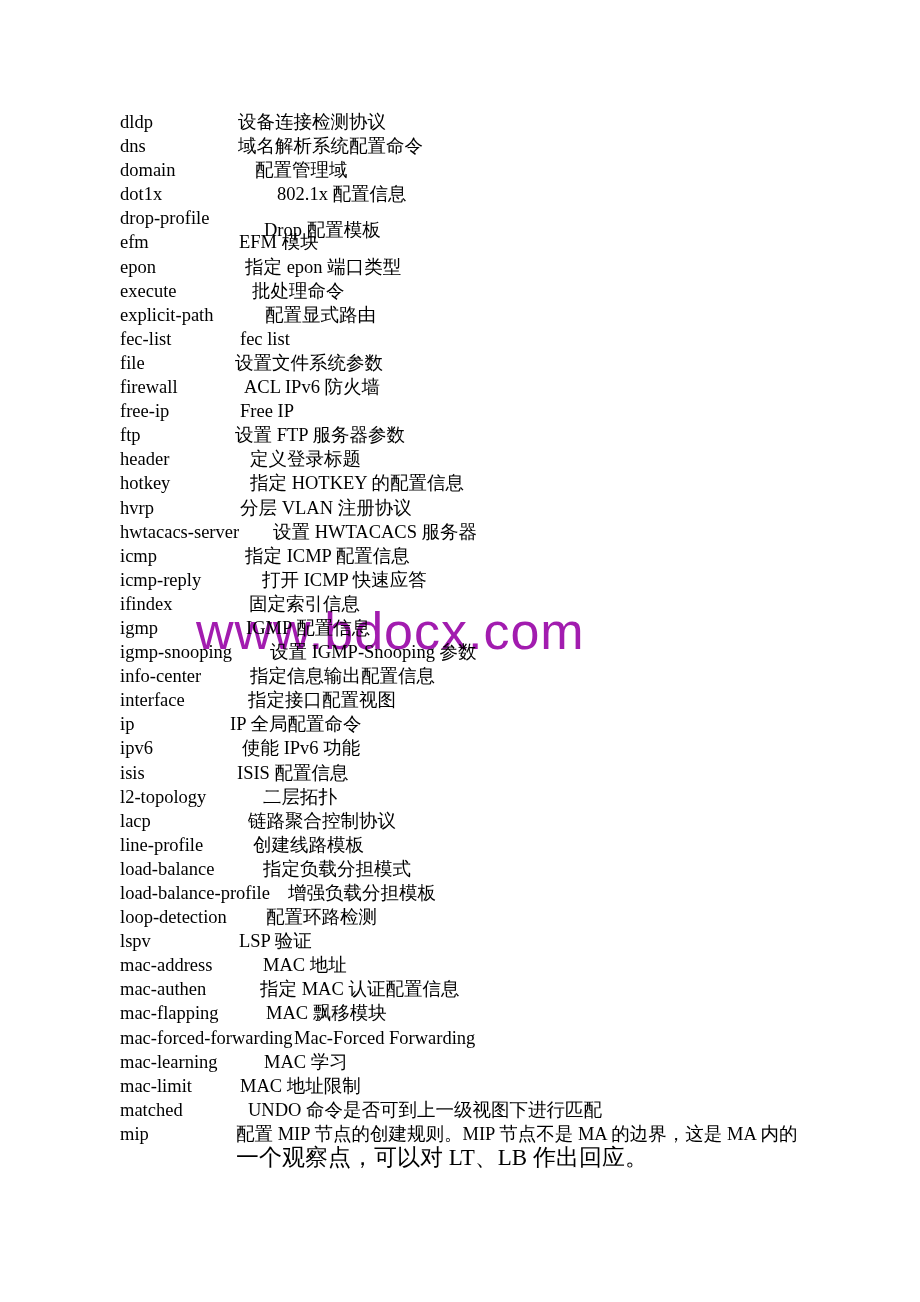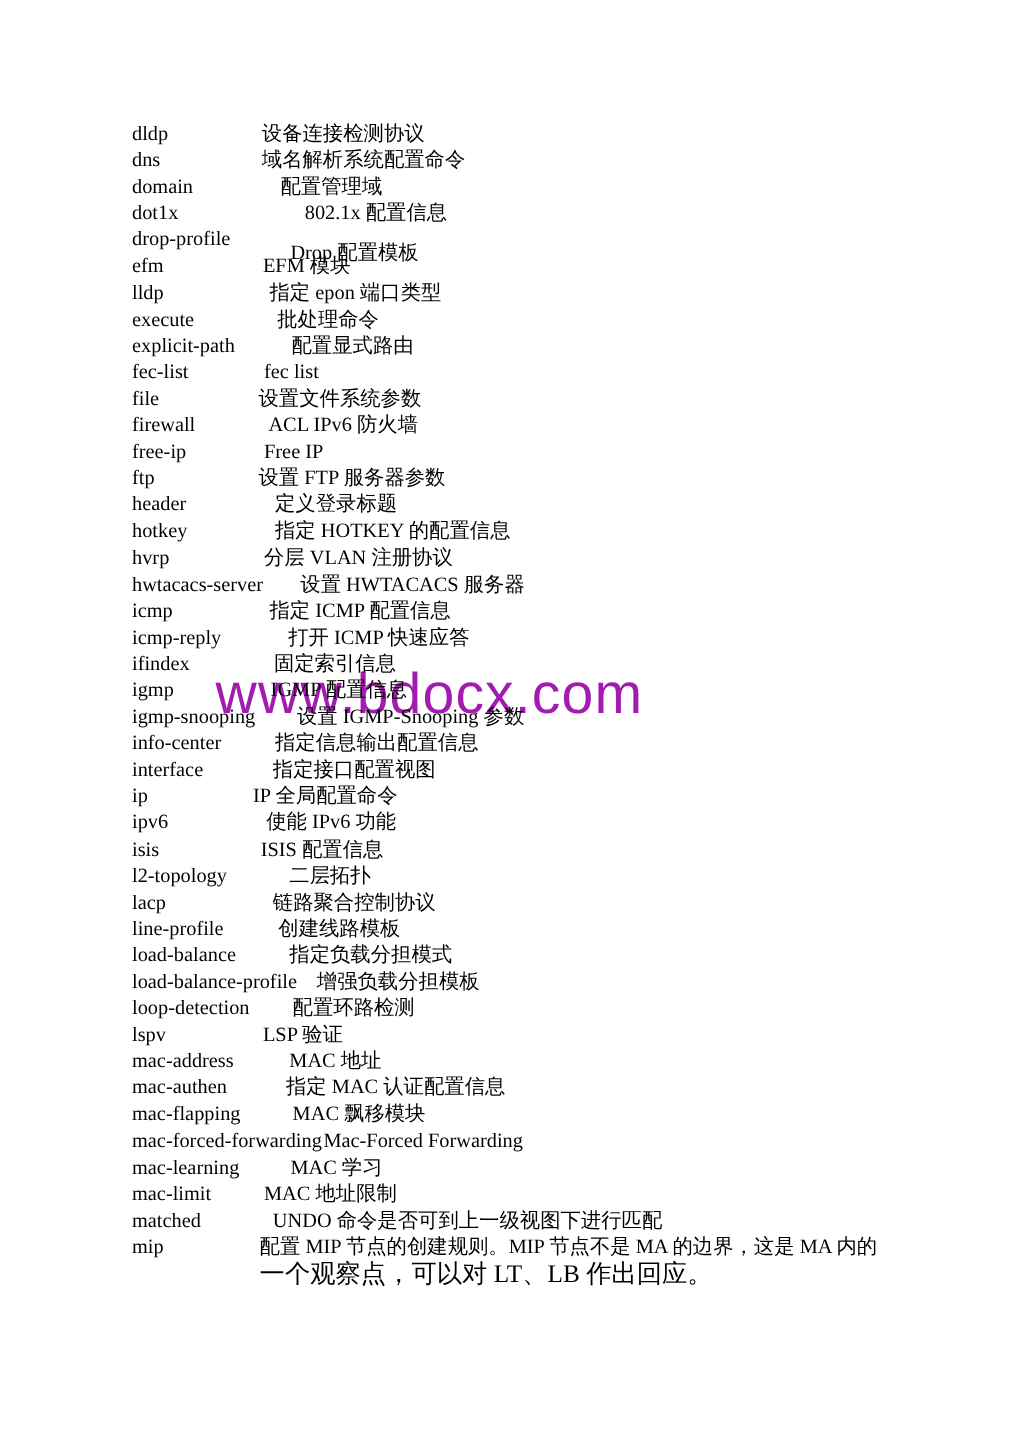--- a/index.html
+++ b/index.html
@@ -93,21 +93,21 @@
       </div>
       <div class="row">
         <span class="cmd">drop-profile</span>
         <span class="desc" style="left: 264px; margin-top: 12px;">Drop 配置模板</span>
       </div>
       <div class="row">
         <span class="cmd">efm</span>
         <span class="desc" style="left: 239px;">EFM 模块</span>
       </div>
       <div class="row">
-        <span class="cmd">lldp</span>
+        <span class="cmd">epon</span>
         <span class="desc" style="left: 245px;">指定 epon 端口类型</span>
       </div>
       <div class="row">
         <span class="cmd">execute</span>
         <span class="desc" style="left: 252px;">批处理命令</span>
       </div>
       <div class="row">
         <span class="cmd">explicit-path</span>
         <span class="desc" style="left: 265px;">配置显式路由</span>
       </div>

